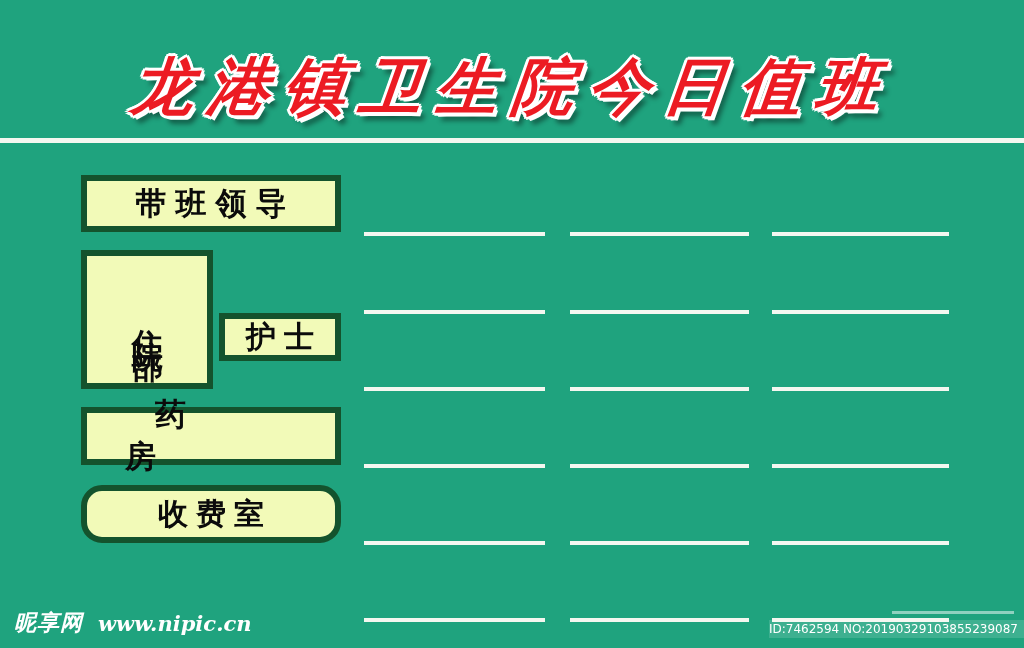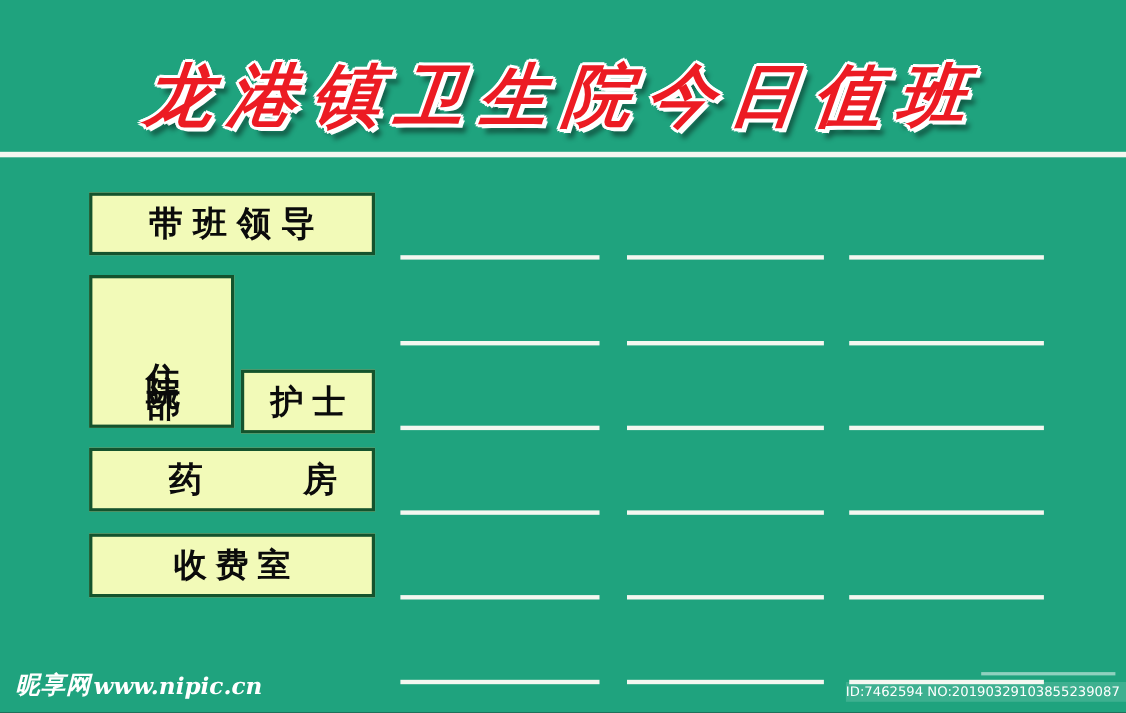--- a/index.html
+++ b/index.html
@@ -32,21 +32,21 @@
   }
   #header-rule{
     position:absolute; left:0; top:138px; width:1024px; height:5px;
     background:#f4f7f0;
   }
 
   
   .label-box{
     position:absolute;
     background:#f2fab8;
-    border:3px solid #14532d;
+    border:6px solid #14532d;
     display:flex; align-items:center; justify-content:center;
     color:#0b0b0b;
     font-weight:bold;
     font-family:"DejaVu Sans","Liberation Sans",sans-serif;
   }
   .label-box span{ display:block; }
   .lb-wide  { left:81px;  width:260px; }
   .lb-left  { left:81px;  width:132px; }
   .lb-right { left:219px; width:122px; }
 
@@ -69,21 +69,21 @@
     height:4px;
     background:#f4f7f0;
   }
   .wcol1{ left:364px; width:181px; }
   .wcol2{ left:570px; width:179px; }
   .wcol3{ left:772px; width:177px; }
 
   
   #watermark{
     position:absolute; left:14px; bottom:10px;
-    display:flex; align-items:center; gap:2px;
+    display:flex; align-items:center; gap:15px;
   }
   #wm-logo{
     font-size:22px; font-weight:bold; color:#ffffff;
     font-style:italic; letter-spacing:1px;
     font-family:"DejaVu Sans","Liberation Sans",sans-serif;
   }
   #wm-url{
     font-size:21px; color:#ffffff; font-style:italic; font-weight:bold;
     font-family:"DejaVu Serif","Liberation Serif",serif;
   }
@@ -113,29 +113,29 @@
 
   <div class="label-box lb-wide" style="top:175px;height:57px;">
     <span class="txt-lg">带班领导</span>
   </div>
 
   <div class="label-box lb-left" style="top:250px;height:139px;">
     <span class="vert">住院部</span>
   </div>
 
 
-  <div class="label-box lb-right" style="top:336px;height:58px;text-align:center;">
+  <div class="label-box lb-right" style="top:313px;height:48px;text-align:center;">
     <span class="txt-md">护士</span>
   </div>
 
   <div class="label-box lb-wide" style="top:407px;height:58px;padding-left:38px;">
     <span class="txt-wide">药　房</span>
   </div>
 
-  <div class="label-box lb-wide" style="top:485px;height:58px;">
+  <div class="label-box lb-wide" style="top:485px;height:58px;border-radius:21px;">
     <span class="txt-md">收费室</span>
   </div>
 
 
   <div class="wline wcol1" style="top:232px;"></div>
   <div class="wline wcol2" style="top:232px;"></div>
   <div class="wline wcol3" style="top:232px;"></div>
 
   <div class="wline wcol1" style="top:310px;"></div>
   <div class="wline wcol2" style="top:310px;"></div>

